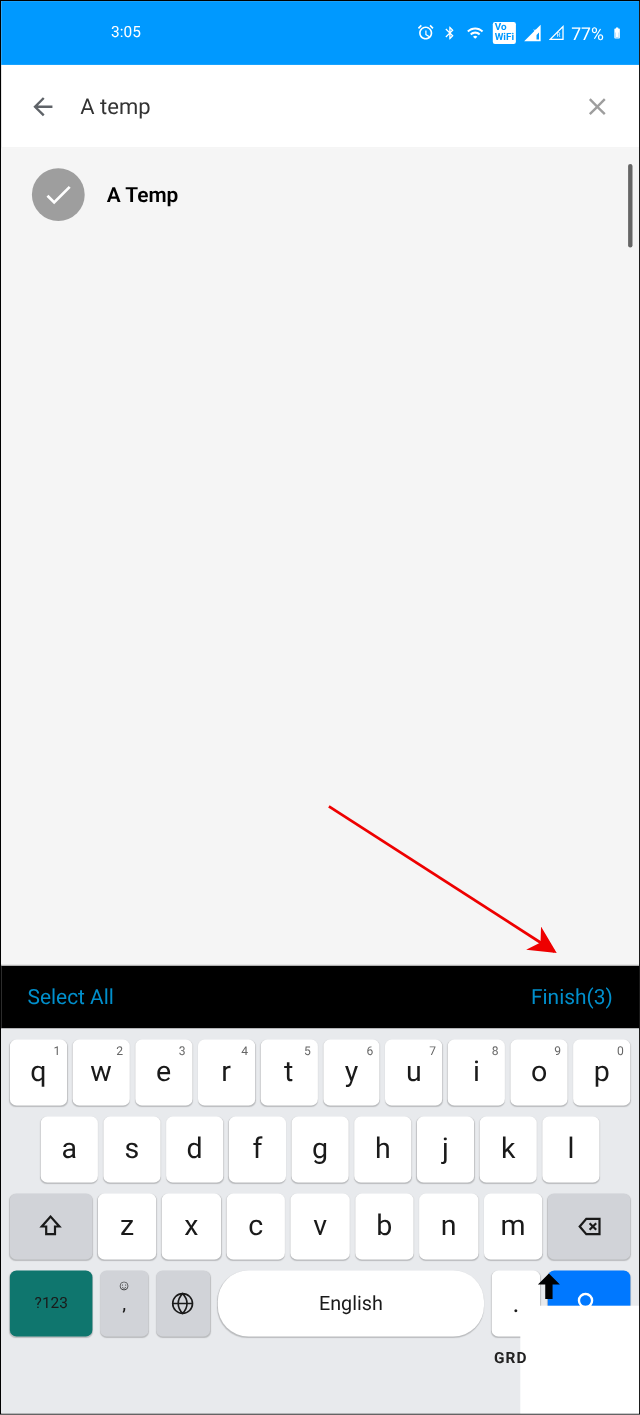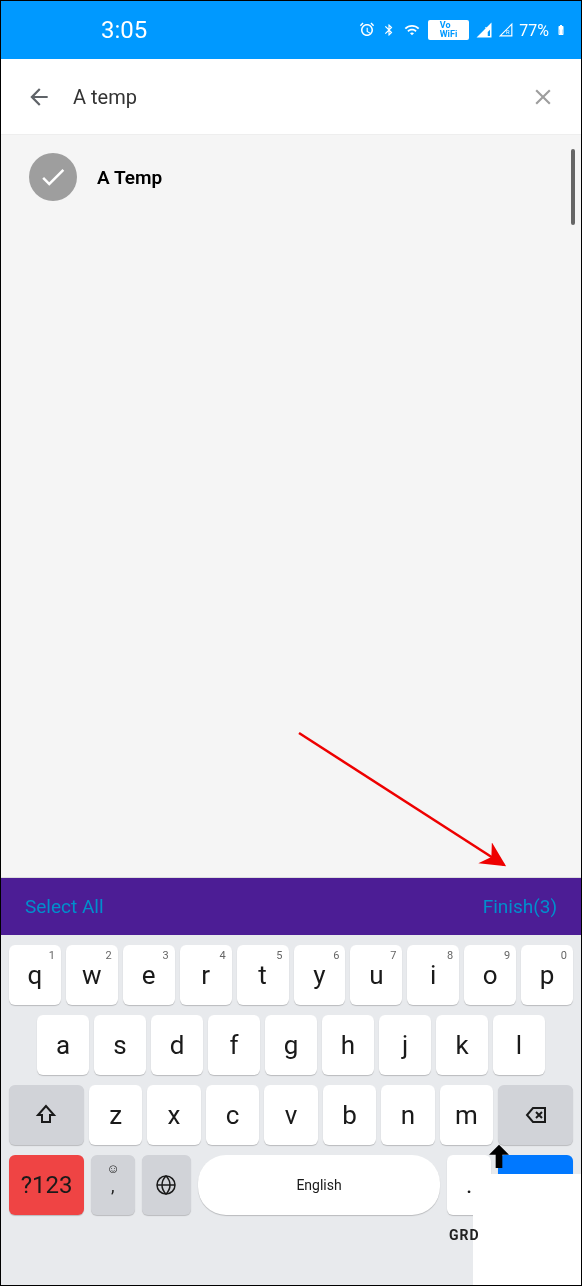--- a/index.html
+++ b/index.html
@@ -1,57 +1,57 @@
 <!DOCTYPE html>
 <html><head>
   <meta charset="utf-8">
   <style>
     * { margin: 0; padding: 0; box-sizing: border-box; font-family: -apple-system, BlinkMacSystemFont, 'Segoe UI', Roboto, sans-serif; }
     body { width: 582px; height: 1286px; background: #fff; position: relative; overflow: hidden; border: 1px solid #000; }
     
     .status-bar { height: 58px; background: #0099ff; display: flex; align-items: center; justify-content: space-between; padding: 0 14px 0 100px; color: #fff; }
-    .status-time { font-size: 24px; font-weight: 400; }
+    .status-time { font-size: 14px; font-weight: 400; }
     .status-icons { display: flex; align-items: center; gap: 6px; font-size: 16px; }
     .status-icons svg { fill: #fff; }
-    .vowifi { background: #fff; color: #0099ff; font-size: 9px; font-weight: bold; padding: 1px 12px; border-radius: 2px; line-height: 1; }
+    .vowifi { background: #fff; color: #0099ff; font-size: 9px; font-weight: bold; padding: 1px 2px; border-radius: 2px; line-height: 1; }
     
     .search-bar { height: 76px; display: flex; align-items: center; padding: 0 20px; border-bottom: 1px solid #eee; }
     .back-btn { width: 36px; height: 36px; display: flex; align-items: center; justify-content: center; cursor: pointer; }
     .search-input { flex: 1; border: none; font-size: 20px; padding: 0 16px; outline: none; color: #333; }
     .clear-btn { width: 36px; height: 36px; display: flex; align-items: center; justify-content: center; cursor: pointer; }
     
     .content { background: #f5f5f5; height: 742px; position: relative; overflow-y: auto; }
     .list-item { display: flex; align-items: center; padding: 18px 28px; gap: 20px; }
     .check-circle { width: 48px; height: 48px; border-radius: 50%; background: #9e9e9e; display: flex; align-items: center; justify-content: center; }
     .item-label { font-size: 19px; font-weight: 600; color: #000; }
     .scrollbar { position: absolute; right: 6px; top: 14px; width: 4px; height: 76px; background: #666; border-radius: 2px; }
     
-    .action-bar { height: 58px; background: #4c1d95; display: flex; align-items: center; justify-content: space-between; padding: 0 24px; border-top: 1px solid #ddd; }
+    .action-bar { height: 58px; background: #000000; display: flex; align-items: center; justify-content: space-between; padding: 0 24px; border-top: 1px solid #ddd; }
     .action-btn { color: #008fcc; font-size: 19px; cursor: pointer; }
     
     .keyboard { background: #e8eaed; height: 352px; padding: 10px 4px 0; }
     .key-row { display: flex; justify-content: center; gap: 5px; margin-bottom: 10px; padding: 0 4px; }
     .key { background: #fff; border-radius: 6px; height: 60px; flex: 1; display: flex; align-items: center; justify-content: center; font-size: 26px; color: #1a1a1a; position: relative; box-shadow: 0 1px 1px rgba(0,0,0,0.2); cursor: pointer; }
     .key-num { position: absolute; top: 4px; right: 6px; font-size: 11px; color: #666; }
     .key-row2 { padding: 0 32px; }
     .key-special { background: #d1d3d8; }
     .key-shift { flex: 1.4; }
     .key-backspace { flex: 1.4; }
     .key-row4 { padding: 0 4px; gap: 7px; }
-    .key-123 { flex: 1.3; font-size: 24px; background: #ef4444; }
+    .key-123 { flex: 1.3; font-size: 14px; background: #0f766e; }
     .key-comma { flex: 0.75; background: #d1d3d8; font-size: 18px; position: relative; }
     .key-emoji-small { position: absolute; top: 6px; font-size: 13px; }
     .key-globe { flex: 0.85; background: #d1d3d8; }
-    .key-space { flex: 4.2; font-size: 14px; border-radius: 28px; }
+    .key-space { flex: 4.2; font-size: 18px; border-radius: 28px; }
     .key-period { flex: 0.75; font-size: 24px; }
     .key-search { flex: 1.3; background: #0078ff; position: relative; overflow: hidden; }
     
     .annotation-arrow { position: absolute; top: 722px; left: 288px; pointer-events: none; z-index: 10; }
     
-    .watermark { position: absolute; bottom: 0; right: 0; width: 108px; height: 111px; background: #fff; z-index: 20; }
+    .watermark { position: absolute; bottom: 0; right: 0; width: 108px; height: 98px; background: #fff; z-index: 20; }
     .watermark-arrow { position: absolute; top: -36px; left: 6px; }
     .watermark-text { position: absolute; bottom: 42px; left: -24px; font-size: 14px; font-weight: bold; color: #222; letter-spacing: 1px; }
   </style>
 </head>
 <body>
 
 <div class="status-bar">
   <span class="status-time">3:05</span>
   <div class="status-icons">
     <svg width="18" height="18" viewBox="0 0 24 24">

